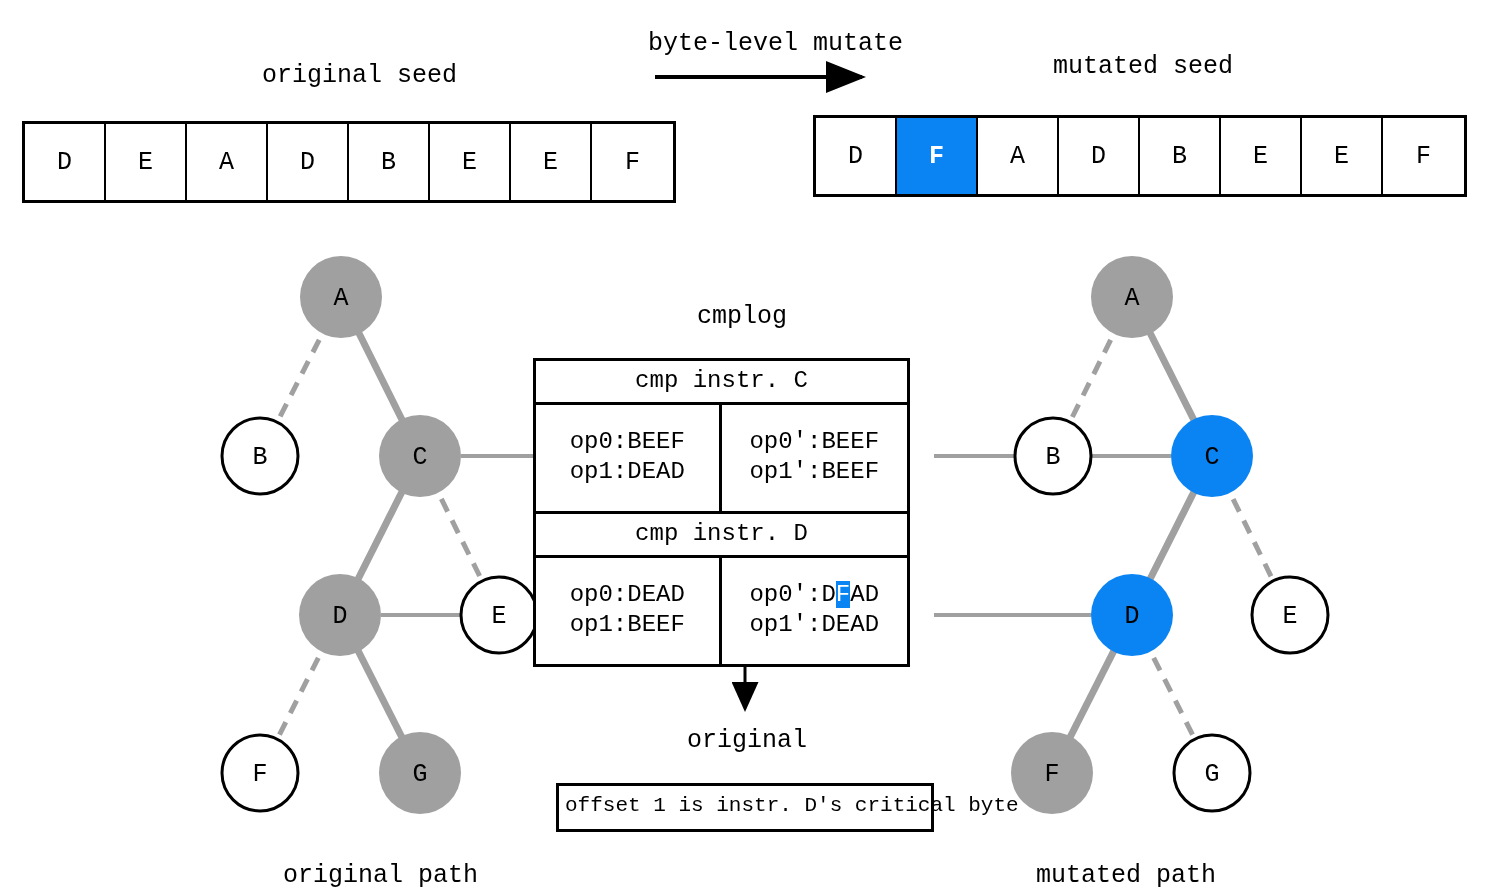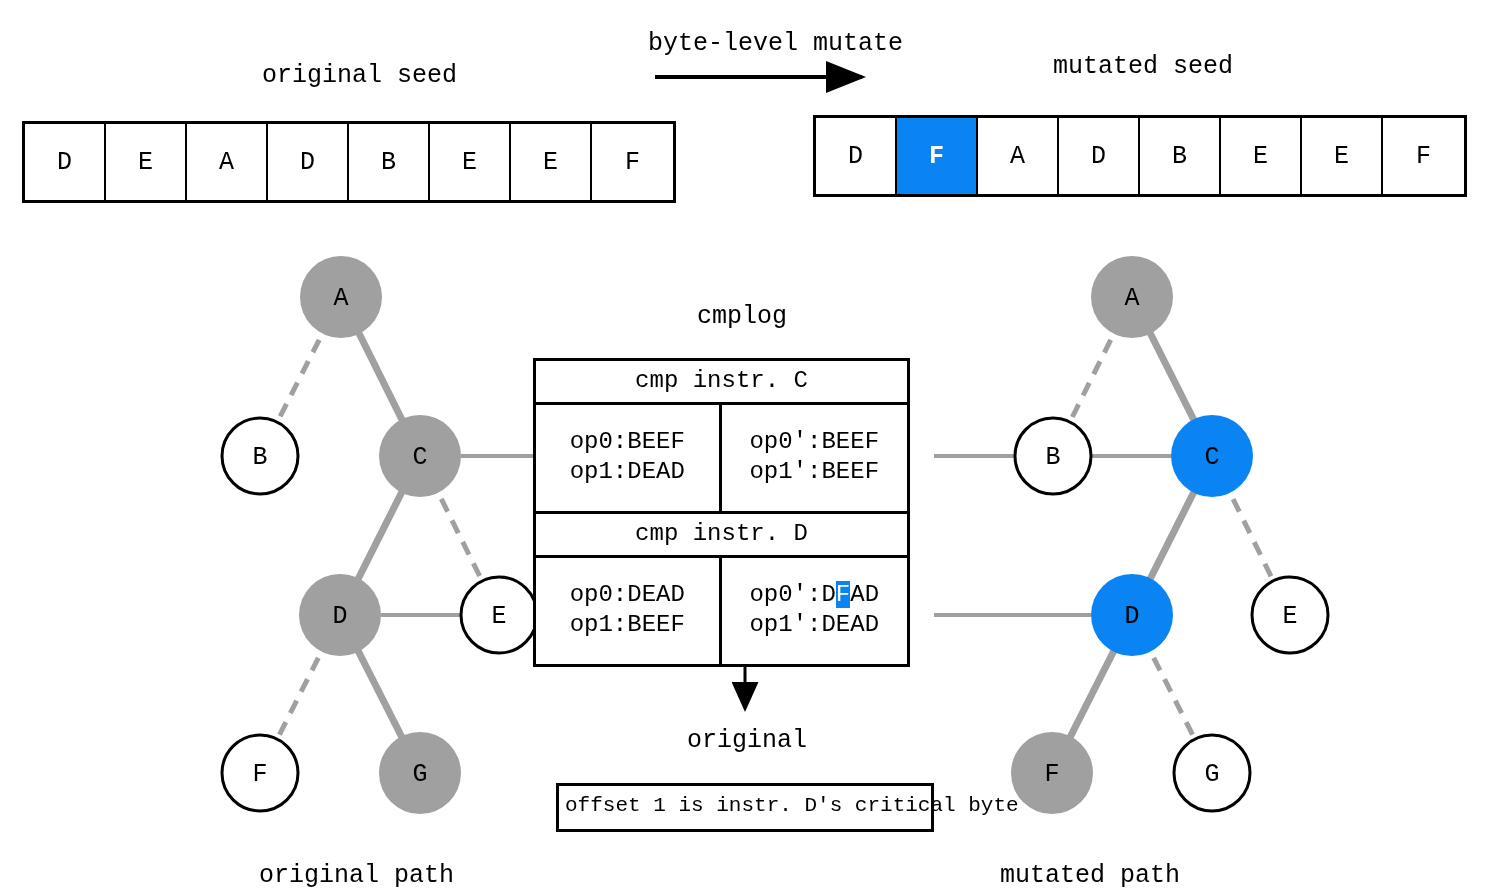--- a/index.html
+++ b/index.html
@@ -280,16 +280,16 @@
       <div class="node-label" style="left: 420px; top: 774px;">G</div>
       <div class="node-label" style="left: 1132px; top: 298px;">A</div>
       <div class="node-label" style="left: 1053px; top: 457px;">B</div>
       <div class="node-label" style="left: 1212px; top: 457px;">C</div>
       <div class="node-label" style="left: 1132px; top: 616px;">D</div>
       <div class="node-label" style="left: 1290px; top: 616px;">E</div>
       <div class="node-label" style="left: 1052px; top: 774px;">F</div>
       <div class="node-label" style="left: 1212px; top: 774px;">G</div>
     </div>
 
-  <div class="caption" style="left:259px; top:862px;">original path</div>
-  <div class="caption" style="left:1000px; top:862px;">mutated path</div>
+  <div class="caption" style="left:283px; top:862px;">original path</div>
+  <div class="caption" style="left:1036px; top:862px;">mutated path</div>
 
 </div>
 
 </body></html>

